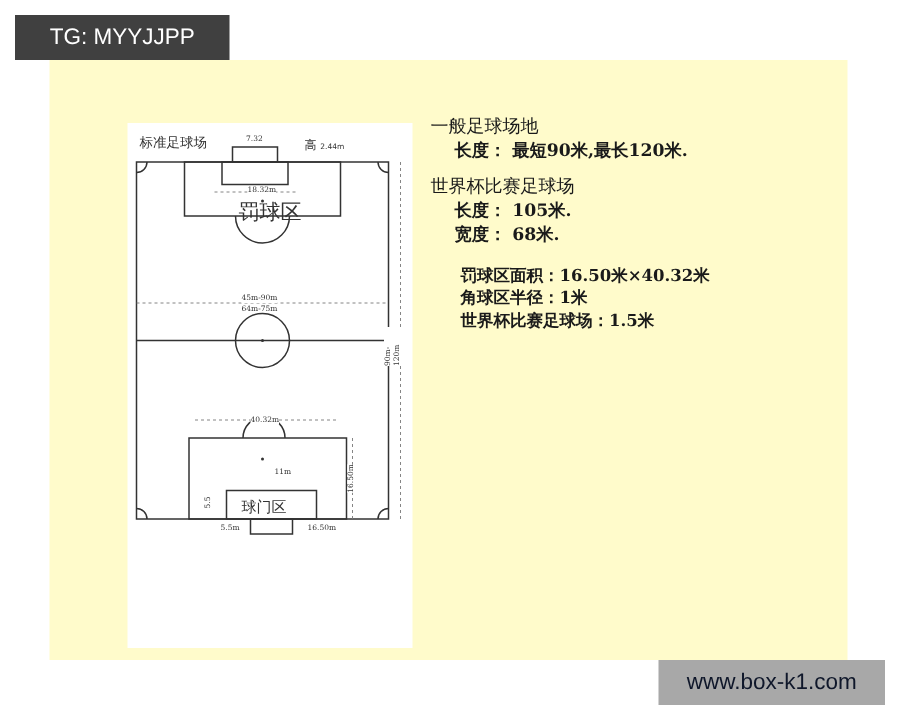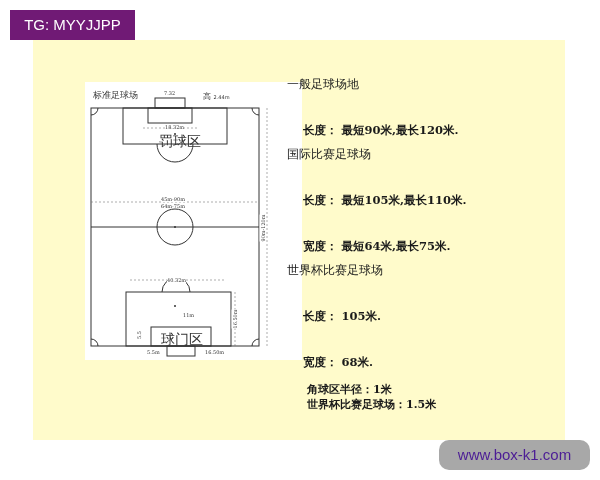--- a/index.html
+++ b/index.html
@@ -2,48 +2,47 @@
 <html><head>
 <meta charset="utf-8">
 <style>
   html, body { margin:0; padding:0; }
   body {
     width:600px; height:480px; position:relative; overflow:hidden;
     background:#ffffff;
     font-family:"DejaVu Serif", serif;
   }
   .tag-badge {
-    position:absolute; left:10px; top:10px; width:125px; height:30px;
-    background:#701a75; color:#ffffff;
+    position:absolute; left:10px; top:10px; width:143px; height:30px;
+    background:#404040; color:#ffffff;
     font-family:"Liberation Sans", sans-serif; font-size:15px;
     line-height:30px; text-align:center;
   }
   .panel {
     position:absolute; left:33px; top:40px; width:532px; height:400px;
     background:#fffbcb;
   }
   .diagram {
-    position:absolute; left:52px; top:42px; width:190px; height:278px;
+    position:absolute; left:52px; top:42px; width:190px; height:350px;
     background:#ffffff;
-    padding-left:27px;
   }
   .diagram svg { position:absolute; left:0; top:0; }
   .info {
     position:absolute; left:254px; top:36px; color:#1a1a1a;
     font-size:11.5px; font-weight:bold; line-height:16px;
   }
   .info .heading { font-weight:normal; font-family:"DejaVu Sans", sans-serif; font-size:12px; }
-  .info .row { padding-left:16px;margin-top:30px; }
+  .info .row { padding-left:16px; }
   .info .group { margin-bottom:8px; }
   .specs { margin-top:12px; padding-left:20px; font-size:11px; line-height:15px; }
   .site-badge {
     position:absolute; left:439px; top:440px; width:151px; height:30px;
-    background:#a8a8a8; color:#4c1d95;
+    background:#a8a8a8; color:#0f172a;
     font-family:"Liberation Sans", sans-serif; font-size:15px;
-    line-height:30px; text-align:center;border-radius:10px;
+    line-height:30px; text-align:center;
   }
 </style>
 </head>
 <body>
 
 <div class="tag-badge">TG: MYYJJPP</div>
 
 <div class="panel">
 
   <div class="diagram">
@@ -95,41 +94,37 @@
       <span style="font-size:5px;">2.44m</span>
     </div>
     <div style="position:absolute;left:80px;top:42px;font-size:5px;color:#333;background:#fff;">18.32m</div>
     <div style="position:absolute;left:74px;top:51px;font-size:14px;font-family:'DejaVu Sans',sans-serif;color:#333;">罚球区</div>
     <div style="position:absolute;left:76px;top:114px;font-size:5px;color:#333;background:#fff;">45m-90m</div>
     <div style="position:absolute;left:76px;top:121px;font-size:5px;color:#333;">64m-75m</div>
     <div style="position:absolute;left:164px;top:143px;font-size:5px;color:#333;transform:rotate(-90deg);background:#fff;">90m-120m</div>
     <div style="position:absolute;left:82px;top:195px;font-size:5px;color:#333;background:#fff;">40.32m</div>
     <div style="position:absolute;left:98px;top:230px;font-size:5px;color:#333;">11m</div>
     <div style="position:absolute;left:140px;top:234px;font-size:5px;color:#333;transform:rotate(-90deg);background:#fff;">16.50m</div>
-    <div style="position:absolute;left:76px;top:249px;font-size:14px;font-family:Liberation Mono, monospace;color:#333;">球门区</div>
+    <div style="position:absolute;left:76px;top:249px;font-size:10px;font-family:Liberation Mono, monospace;color:#333;">球门区</div>
     <div style="position:absolute;left:50px;top:250px;font-size:5px;color:#333;transform:rotate(-90deg);">5.5</div>
     <div style="position:absolute;left:62px;top:267px;font-size:5px;color:#333;">5.5m</div>
     <div style="position:absolute;left:120px;top:267px;font-size:5px;color:#333;">16.50m</div>
   </div>
 
   <div class="info">
     <div class="group">
       <div class="heading">一般足球场地</div>
       <div class="row">长度：  最短90米,最长120米.</div>
     </div>
     <div class="group">
-      <div class="heading">国际比赛足球场</div>
-      <div class="row">长度：  最短105米,最长110米.</div>
-      <div class="row">宽度：  最短64米,最长75米.</div>
-    </div>
-    <div class="group">
       <div class="heading">世界杯比赛足球场</div>
       <div class="row">长度：  105米.</div>
       <div class="row">宽度：  68米.</div>
     </div>
     <div class="specs">
+      <div>罚球区面积：16.50米×40.32米</div>
       <div>角球区半径：1米</div>
       <div>世界杯比赛足球场：1.5米</div>
     </div>
   </div>
 </div>
 
 <div class="site-badge">www.box-k1.com</div>
 
 </body></html>

